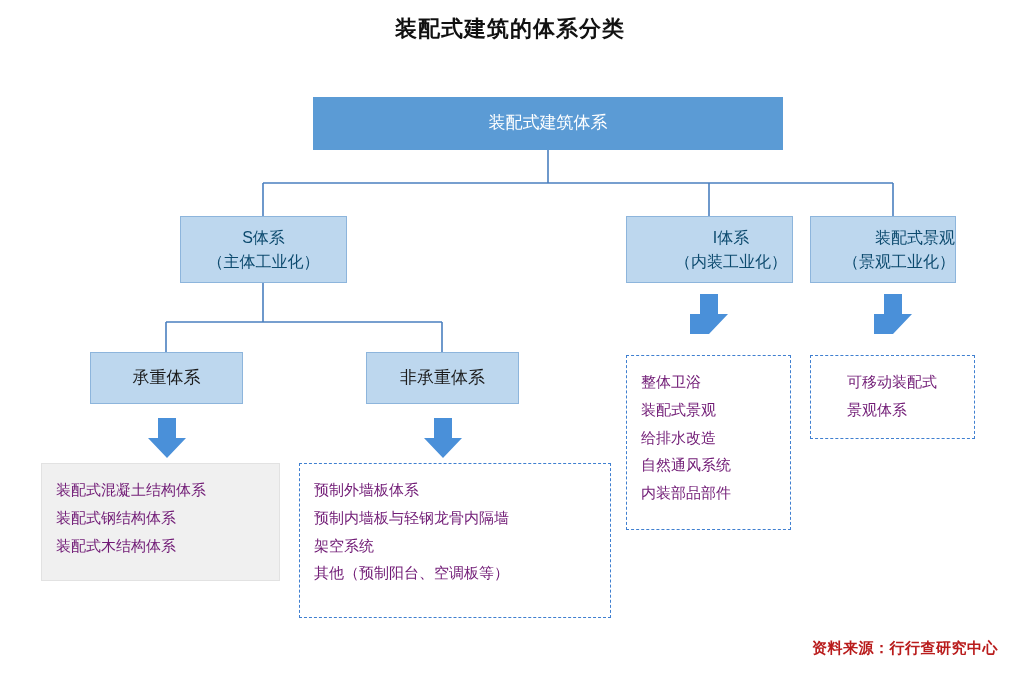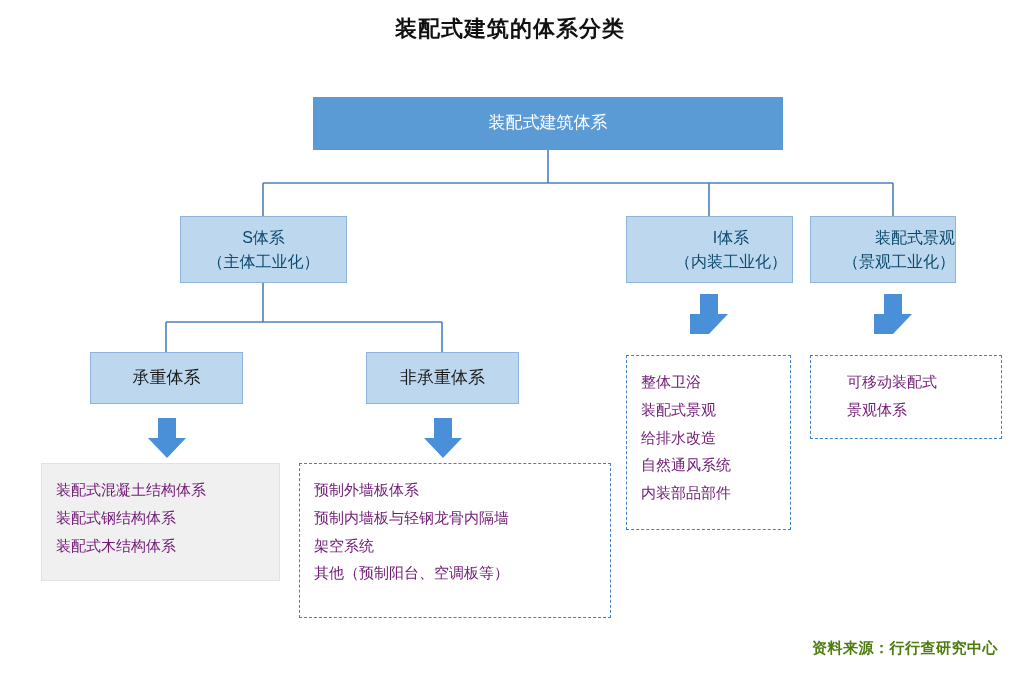--- a/index.html
+++ b/index.html
@@ -83,21 +83,21 @@
     width: 1020px;
     height: 676px;
     pointer-events: none;
   }
   .source {
     position: absolute;
     right: 22px;
     bottom: 18px;
     font-size: 15px;
     font-weight: bold;
-    color: #4d7c0f;
+    color: #b91c1c;
     letter-spacing: 0.5px;
   }
 </style>
 </head>
 <body>
 
 <div id="canvas">
 
   <div class="title">装配式建筑的体系分类</div>
 
@@ -172,20 +172,20 @@
   </div>
 
   <div class="leaf leaf-dashed" style="left:626px; top:355px; width:165px; height:175px;">
     <div class="leaf-line">整体卫浴</div>
     <div class="leaf-line">装配式景观</div>
     <div class="leaf-line">给排水改造</div>
     <div class="leaf-line">自然通风系统</div>
     <div class="leaf-line">内装部品部件</div>
   </div>
 
-  <div class="leaf leaf-dashed" style="left:810px; top:355px; width:192px; height:84px;padding-left:36px;">
+  <div class="leaf leaf-dashed" style="left:810px; top:355px; width:165px; height:84px;padding-left:36px;">
     <div class="leaf-line">可移动装配式</div>
     <div class="leaf-line">景观体系</div>
   </div>
 
   <div class="source">资料来源：行行查研究中心</div>
 
 </div>
 
 </body></html>

